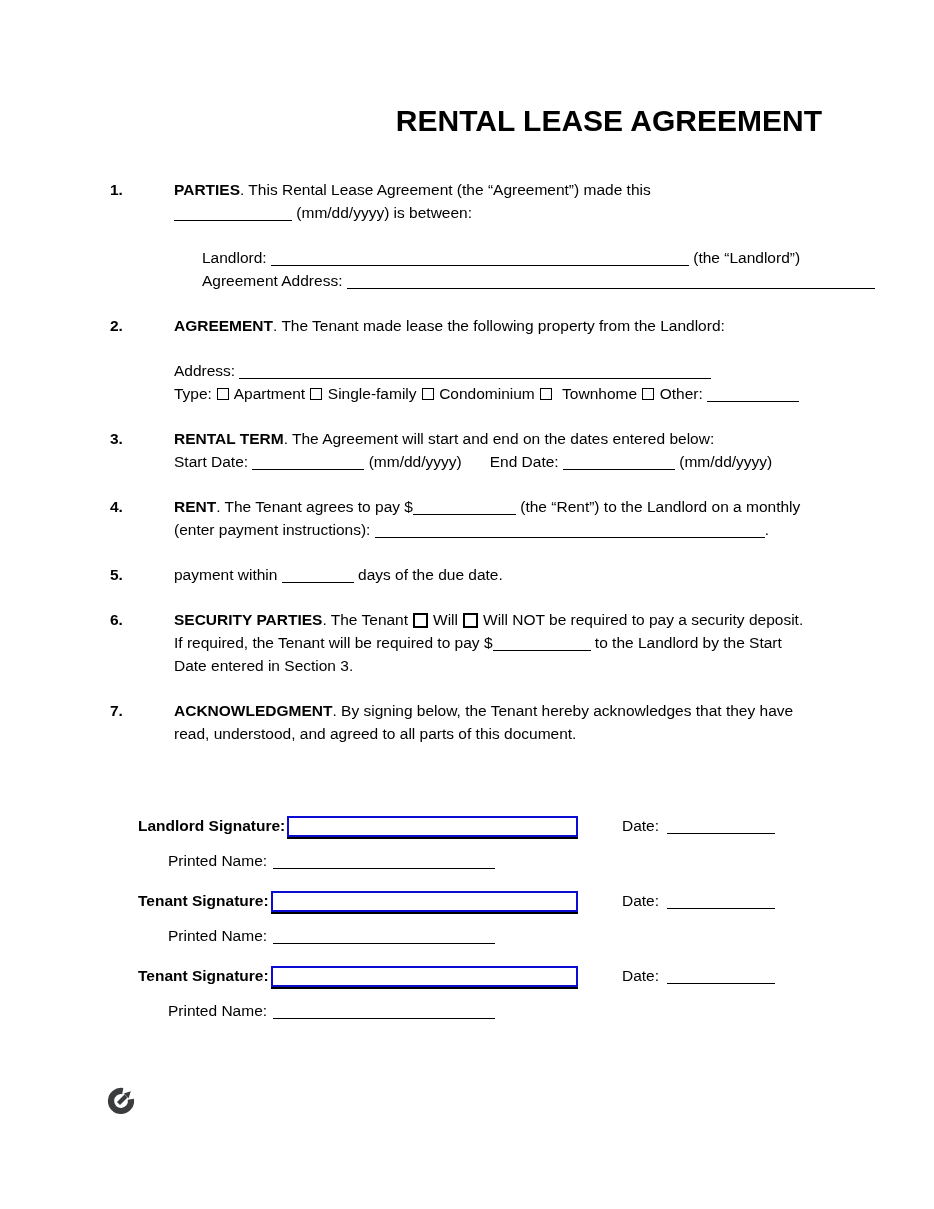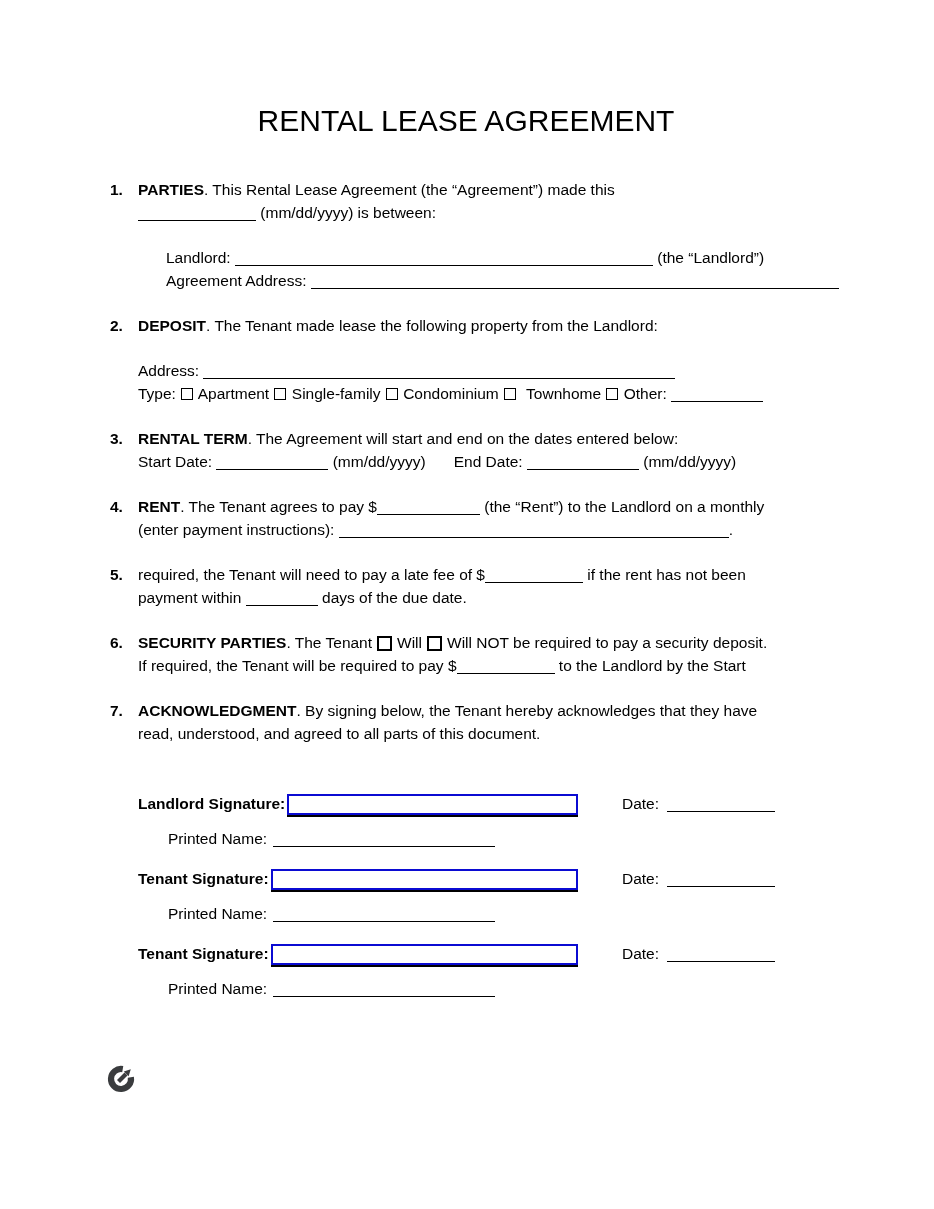--- a/index.html
+++ b/index.html
@@ -12,28 +12,28 @@
   body{
     width:934px;height:1209px;
     background:#ffffff;
     font-family:"Liberation Sans","DejaVu Sans",sans-serif;
     font-size:15.5px;
     color:var(--text-color);
     overflow:hidden;
   }
   .doc{padding:104px 112px 0 110px;}
   .title{
-    text-align:center;
+    text-align:right;
     font-size:30px;
-    font-weight:normal;
+    font-weight:bold;
     margin:0 0 40px 0;
   }
   .section{display:flex;margin-bottom:22px;}
   .num{width:28px;flex:none;font-weight:bold;line-height:23px;}
-  .sec-body{flex:1;min-width:0;}
+  .sec-body{flex:1;min-width:0;margin-left:36px;}
   .line{line-height:23px;white-space:pre;}
   .line.indent{margin-left:28px;}
   .vgap{height:22px;}
   .bold{font-weight:bold;}
   .blank{
     display:inline-block;
     border-bottom:1.5px solid var(--text-color);
     height:12px;
     vertical-align:-3px;
   }
@@ -44,21 +44,21 @@
     border:1.4px solid var(--text-color);
     vertical-align:-1px;
     margin:0 1px;
   }
   .checkbox.thick{
     width:15px;height:15px;
     border:2px solid var(--text-color);
     vertical-align:-3px;
     margin:0 5px;
   }
-  .sig-area{margin-top:46px;}
+  .sig-area{margin-top:68px;}
   .sig-block{margin-bottom:16px;margin-left:28px;}
   .sig-row{display:flex;align-items:center;height:26px;}
   .sig-label{font-weight:bold;flex:none;white-space:pre;}
   .sig-box{
     flex:1;height:21px;
     border:2px solid var(--field-border);
     box-shadow:0 2px 0 0 var(--text-color);
     margin:0 44px 0 2px;
     background:#fff;
   }
@@ -86,21 +86,21 @@
           <div class="line"><span class="bold">PARTIES</span><span class="txt">. This Rental Lease Agreement (the “Agreement”) made this</span></div>
           <div class="line"><span class="blank" style="width: 118px;"></span><span class="txt"> (mm/dd/yyyy) is between:</span></div>
           <div class="vgap"></div>
           <div class="line indent"><span class="txt">Landlord: </span><span class="blank" style="width: 418px;"></span><span class="txt"> (the “Landlord”)</span></div>
           <div class="line indent"><span class="txt">Agreement Address: </span><span class="blank" style="width: 528px;"></span></div>
         </div>
       </div>
       <div class="section">
         <div class="num">2.</div>
         <div class="sec-body">
-          <div class="line"><span class="bold">DEPOSIT</span><span class="txt">. The Tenant made lease the following property from the Landlord:</span></div>
+          <div class="line"><span class="bold">AGREEMENT</span><span class="txt">. The Tenant made lease the following property from the Landlord:</span></div>
           <div class="vgap"></div>
           <div class="line"><span class="txt">Address: </span><span class="blank" style="width: 472px;"></span></div>
           <div class="line"><span class="txt">Type: </span><span class="checkbox thin"></span><span class="txt"> Apartment </span><span class="checkbox thin"></span><span class="txt"> Single-family </span><span class="checkbox thin"></span><span class="txt"> Condominium </span><span class="checkbox thin"></span><span class="hspace" style="width: 5px;"></span><span class="txt"> Townhome </span><span class="checkbox thin"></span><span class="txt"> Other: </span><span class="blank" style="width: 92px;"></span></div>
         </div>
       </div>
       <div class="section">
         <div class="num">3.</div>
         <div class="sec-body">
           <div class="line"><span class="bold">RENTAL TERM</span><span class="txt">. The Agreement will start and end on the dates entered below:</span></div>
           <div class="line"><span class="txt">Start Date: </span><span class="blank" style="width: 112px;"></span><span class="txt"> (mm/dd/yyyy)</span><span class="hspace" style="width: 28px;"></span><span class="txt">End Date: </span><span class="blank" style="width: 112px;"></span><span class="txt"> (mm/dd/yyyy)</span></div>
@@ -109,29 +109,29 @@
       <div class="section">
         <div class="num">4.</div>
         <div class="sec-body">
           <div class="line"><span class="bold">RENT</span><span class="txt">. The Tenant agrees to pay $</span><span class="blank" style="width: 103px;"></span><span class="txt"> (the “Rent”) to the Landlord on a monthly</span></div>
           <div class="line"><span class="txt">(enter payment instructions): </span><span class="blank" style="width: 390px;"></span><span class="txt">.</span></div>
         </div>
       </div>
       <div class="section">
         <div class="num">5.</div>
         <div class="sec-body">
-          <div class="line"><span class="txt">required, the Tenant will need to pay a late fee of $</span><span class="blank" style="width: 98px;"></span><span class="txt"> if the rent has not been</span></div>
           <div class="line"><span class="txt">payment within </span><span class="blank" style="width: 72px;"></span><span class="txt"> days of the due date.</span></div>
         </div>
       </div>
       <div class="section">
         <div class="num">6.</div>
         <div class="sec-body">
           <div class="line"><span class="bold">SECURITY PARTIES</span><span class="txt">. The Tenant</span><span class="checkbox thick"></span><span class="txt">Will</span><span class="checkbox thick"></span><span class="txt">Will NOT be required to pay a security deposit.</span></div>
           <div class="line"><span class="txt">If required, the Tenant will be required to pay $</span><span class="blank" style="width: 98px;"></span><span class="txt"> to the Landlord by the Start</span></div>
+          <div class="line"><span class="txt">Date entered in Section 3.</span></div>
         </div>
       </div>
       <div class="section">
         <div class="num">7.</div>
         <div class="sec-body">
           <div class="line"><span class="bold">ACKNOWLEDGMENT</span><span class="txt">. By signing below, the Tenant hereby acknowledges that they have</span></div>
           <div class="line"><span class="txt">read, understood, and agreed to all parts of this document.</span></div>
         </div>
       </div>
     </div>

